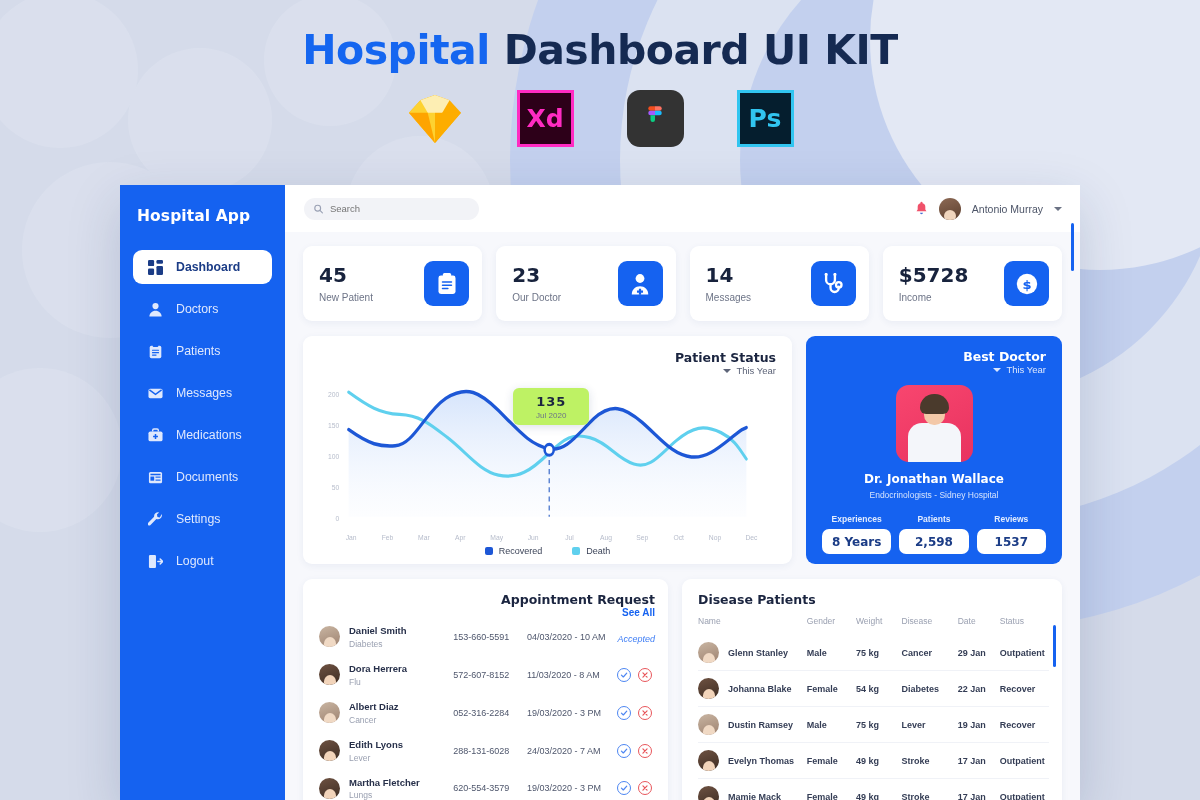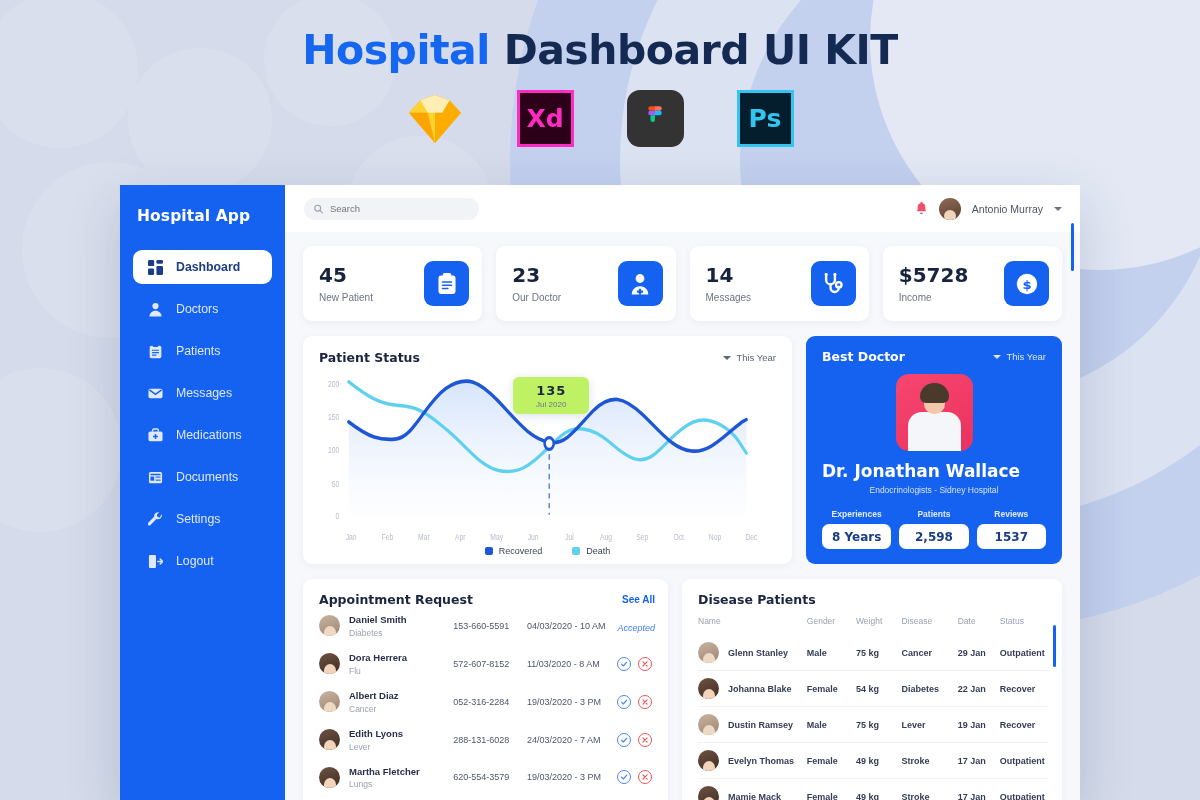--- a/index.html
+++ b/index.html
@@ -120,21 +120,21 @@
   .stat-ico {
     width: 45px; height: 45px; border-radius: 9px; background: #1562f0;
     display: flex; align-items: center; justify-content: center;
   }
   .stat-ico svg { width: 22px; height: 22px; fill: #fff; }
 
   
   .mid { display: flex; gap: 14px; margin-top: 15px; }
   .card { background: #fff; border-radius: 9px; box-shadow: 0 2px 7px rgba(60,80,140,.07); }
   .chart-card { flex: 1; height: 228px; padding: 14px 16px 8px 16px; display:flex; flex-direction:column; }
-  .card-head { display: flex; align-items: center; justify-content: space-between; }
+  .card-head { display: flex; align-items: flex-end; justify-content: space-between; flex-direction: column; }
   .card-title { font-size: 12.5px; font-weight: 700; color: #1b2540;
                 font-family:"DejaVu Sans",sans-serif; }
   .period { display: flex; align-items: center; gap: 5px; font-size: 9.5px;
             color: #5d6478; cursor: pointer; }
   .period .chev { width:0;height:0;border-left:4px solid transparent;
                   border-right:4px solid transparent;border-top:4.5px solid #5d6478; }
   .chart-wrap { position: relative; flex: 1; margin-top: 6px; }
   .chart-wrap svg { width: 100%; height: 100%; display: block; }
   .tooltip {
     position: absolute; left: 42.5%; top: 6px; width: 76px;
@@ -159,21 +159,21 @@
   .doc-photo {
     width: 77px; height: 77px; border-radius: 13px; margin: 10px auto 0 auto;
     background: linear-gradient(150deg,#f8466f,#e8325f); position: relative; overflow: hidden;
   }
   .doc-photo .hair { position:absolute; left:24px; top:9px; width:29px; height:20px;
                      border-radius:14px 14px 6px 6px; background:#4a3a2c; }
   .doc-photo .face { position:absolute; left:28px; top:15px; width:21px; height:25px;
                      border-radius:10px; background:#f3c8a8; }
   .doc-photo .coat { position:absolute; left:12px; top:38px; width:53px; height:44px;
                      border-radius:14px 14px 0 0; background:#f4f6fa; }
-  .doc-name { font-size: 17px; font-weight: 700; margin-top: 10px;
+  .doc-name { text-align: center; font-size: 12px; font-weight: 700; margin-top: 10px;
               font-family:"DejaVu Sans",sans-serif; }
   .doc-sub { text-align: center; font-size: 8.5px; color: #d6e4fd; margin-top: 4px; }
   .doc-stats { display: flex; gap: 8px; margin-top: 14px; }
   .doc-stat { flex: 1; text-align: center; }
   .doc-stat-label { font-size: 8.5px; font-weight: 700; color: #e2ecfe; }
   .doc-stat-val {
     margin-top: 5px; background: #fff; border-radius: 7px; height: 25px;
     display: flex; align-items: center; justify-content: center;
     font-size: 12px; font-weight: 700; color: #1b3c86; font-family:"DejaVu Sans",sans-serif;
   }

